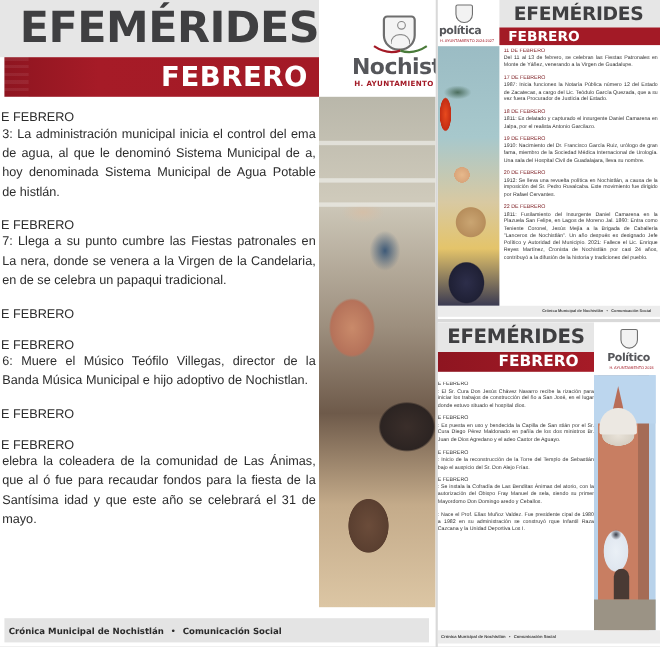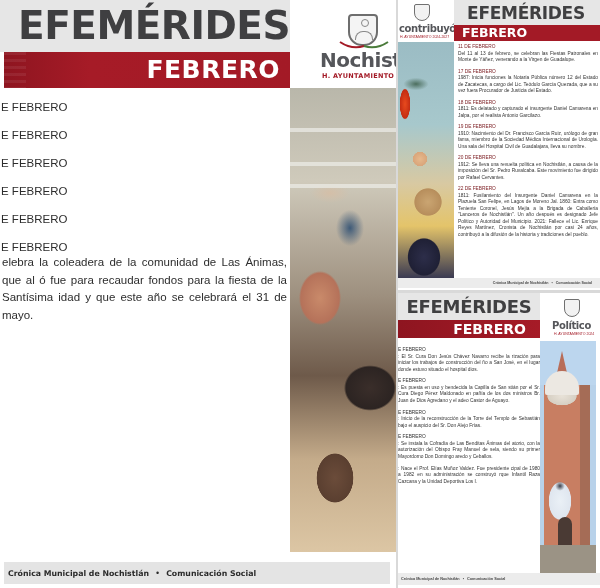--- a/index.html
+++ b/index.html
@@ -238,29 +238,32 @@
       <path d="M2 2 Q14 10 26 6" stroke="#a31a26" stroke-width="2" fill="none"></path>
       <path d="M26 6 Q38 10 50 2" stroke="#4a7b3a" stroke-width="2" fill="none"></path>
     </svg>
     <div class="logo-name">Nochistlán</div>
     <div class="logo-sub">H. AYUNTAMIENTO 2024-</div>
   </div>
 
   <div class="pm-body">
     <div class="entry">
       <div class="entry-date">E FEBRERO</div>
-    </div>
-    <div class="entry">
-      <div class="entry-date">E FEBRERO</div>
-    </div>
-    <div class="entry">
-      <div class="entry-date">E FEBRERO</div>
-    </div>
-    <div class="entry">
-      <div class="entry-date">E FEBRERO</div>
+      <div class="entry-text">3: La administración municipal inicia el control del ema de agua, al que le denominó Sistema Municipal de a, hoy denominada Sistema Municipal de Agua Potable de histlán.</div>
+    </div>
+    <div class="entry">
+      <div class="entry-date">E FEBRERO</div>
+      <div class="entry-text">7: Llega a su punto cumbre las Fiestas patronales en La nera, donde se venera a la Virgen de la Candelaria, en de se celebra un papaqui tradicional.</div>
+    </div>
+    <div class="entry">
+      <div class="entry-date">E FEBRERO</div>
+    </div>
+    <div class="entry">
+      <div class="entry-date">E FEBRERO</div>
+      <div class="entry-text">6: Muere el Músico Teófilo Villegas, director de la Banda Música Municipal e hijo adoptivo de Nochistlan.</div>
     </div>
     <div class="entry">
       <div class="entry-date">E FEBRERO</div>
     </div>
     <div class="entry">
       <div class="entry-date">E FEBRERO</div>
       <div class="entry-text">elebra la coleadera de la comunidad de Las Ánimas, que al ó fue para recaudar fondos para la fiesta de la Santísima idad y que este año se celebrará el 31 de mayo.</div>
     </div>
   </div>
 
@@ -273,21 +276,21 @@
   <div class="pm-footer">
     <span class="footer-text">Crónica Municipal de Nochistlán</span>
     <span class="footer-dot">•</span>
     <span class="footer-text">Comunicación Social</span>
   </div>
 </div>
 
 <div class="panel-rt">
   <div class="rt-logo">
     <div class="mini-shield"></div>
-    <div class="mini-name">contribuyó</div>
+    <div class="mini-name">política</div>
     <div class="mini-sub">H. AYUNTAMIENTO 2024-2027</div>
   </div>
   <div class="rt-header-grey"></div>
   <div class="rt-title">EFEMÉRIDES</div>
   <div class="rt-redbar">
     <div class="rt-subtitle">FEBRERO</div>
   </div>
   <div class="rt-art"></div>
   <div class="rt-body">
     <div class="rt-entry">

